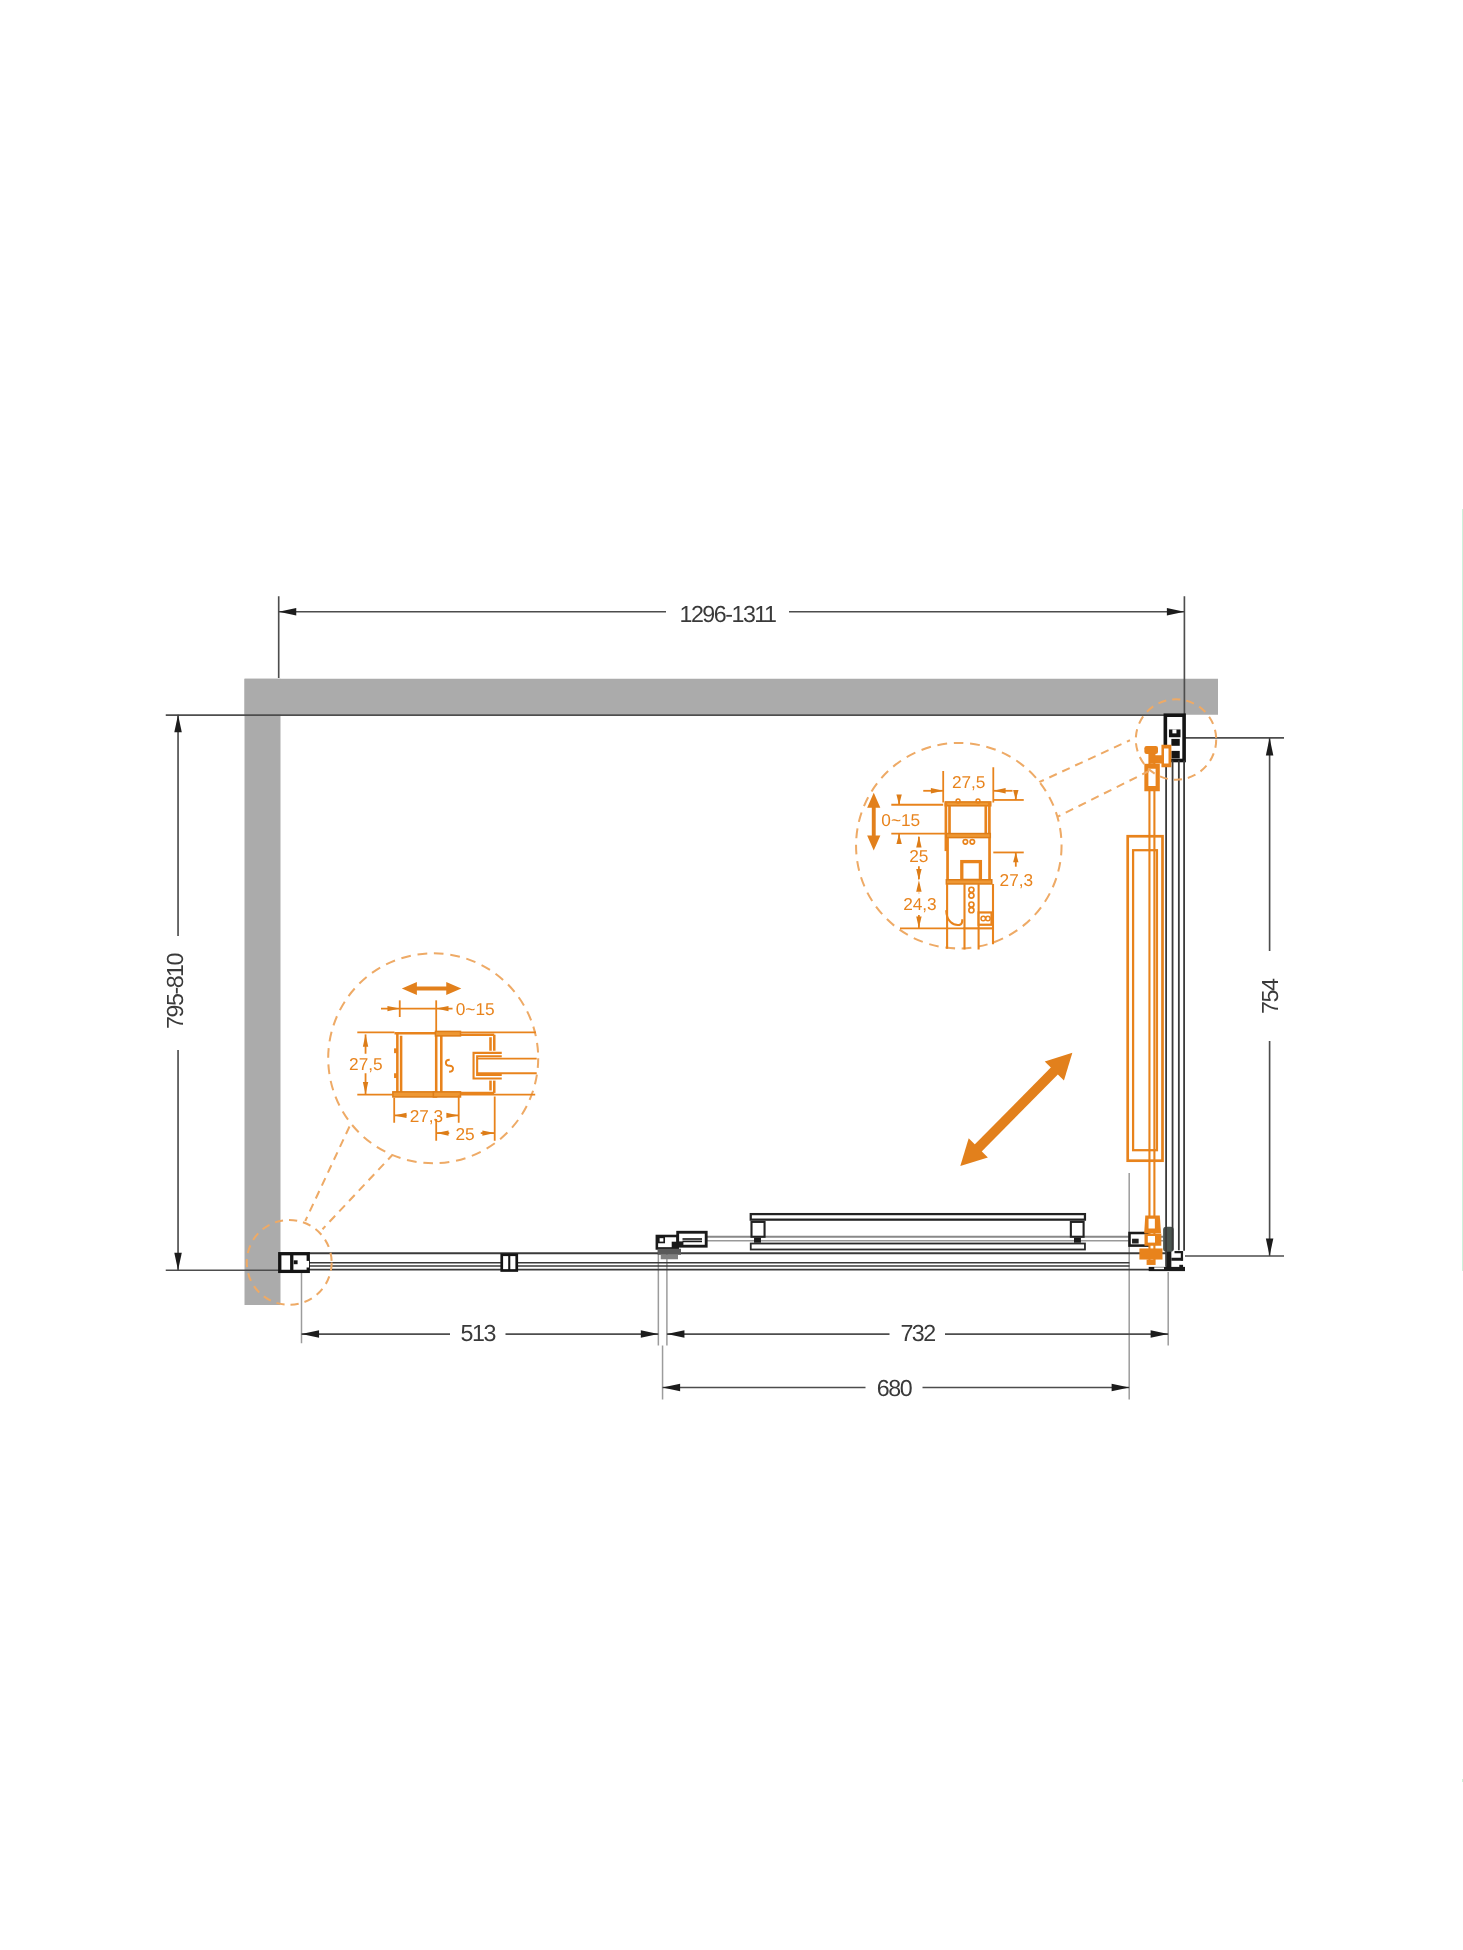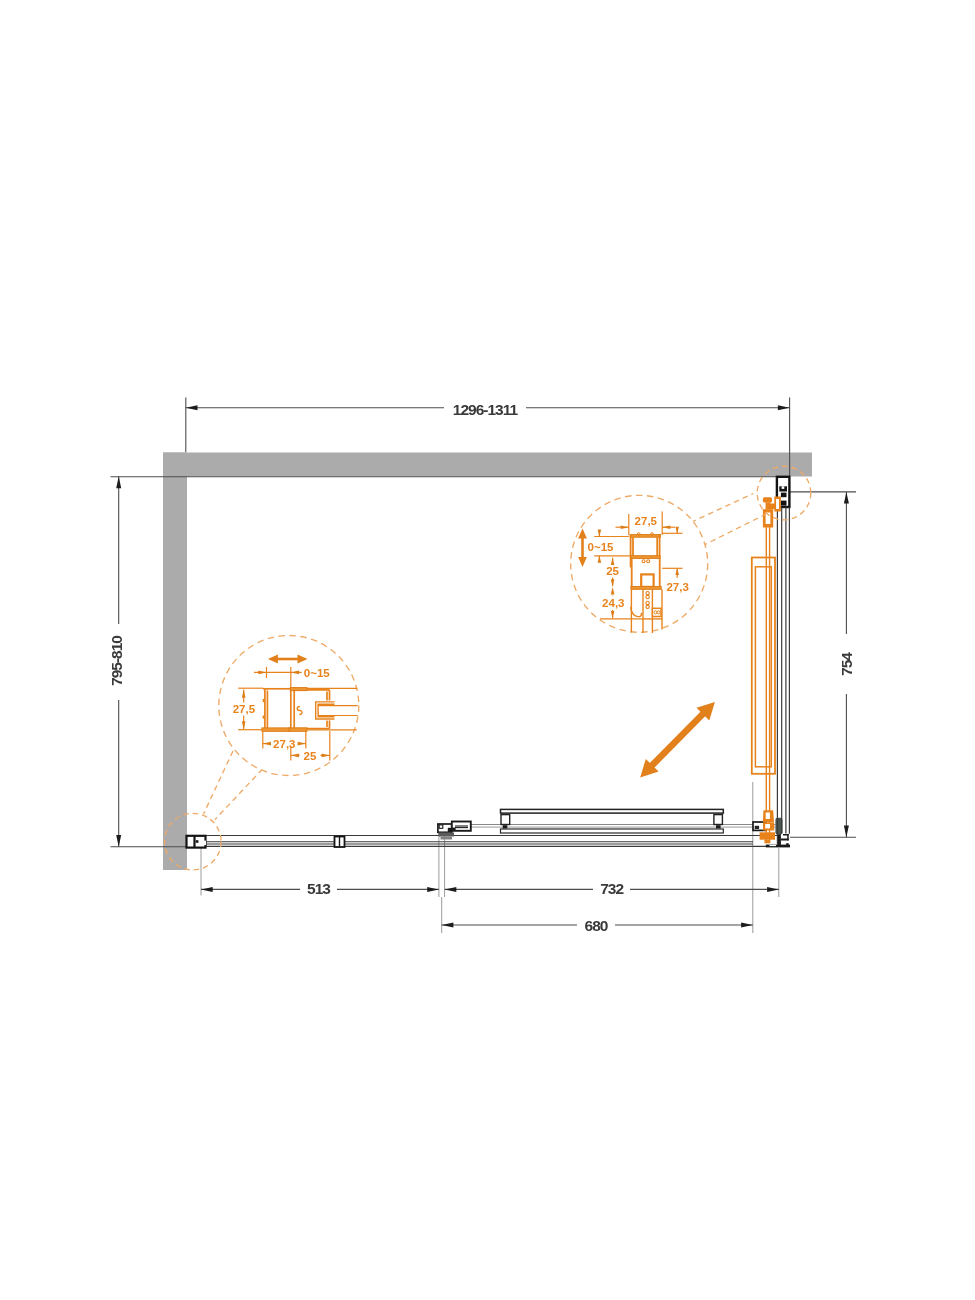--- a/index.html
+++ b/index.html
@@ -1,16 +1,16 @@
 <!DOCTYPE html>
 <html><head>
 <meta charset="utf-8">
 <style>
   html,body{margin:0;padding:0;background:#ffffff;}
-  .page{width:975px;height:1188px;position:relative;overflow:hidden;background:#22c55e;font-weight:bold;}
+  .page{width:975px;height:1188px;position:relative;overflow:hidden;background:#22c55e;}
   svg{display:block;}
   text{font-family:"Liberation Sans", sans-serif;}
 </style>
 </head>
 <body>
 
 <div class="page">
 <svg width="975" height="1300" viewBox="0 0 975 1300" xmlns="http://www.w3.org/2000/svg">
 
 <rect x="0" y="0" width="975" height="1300" fill="#ffffff"></rect>

